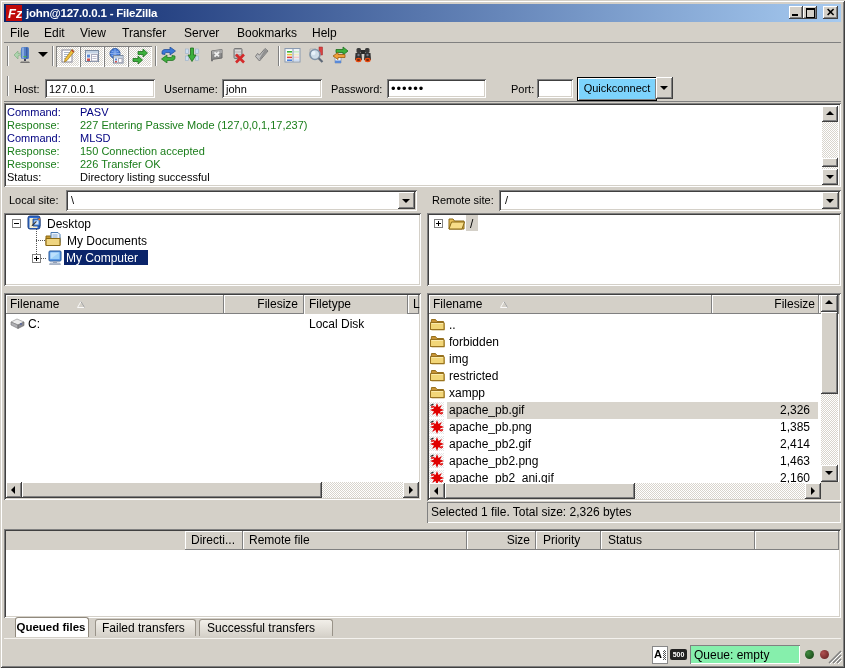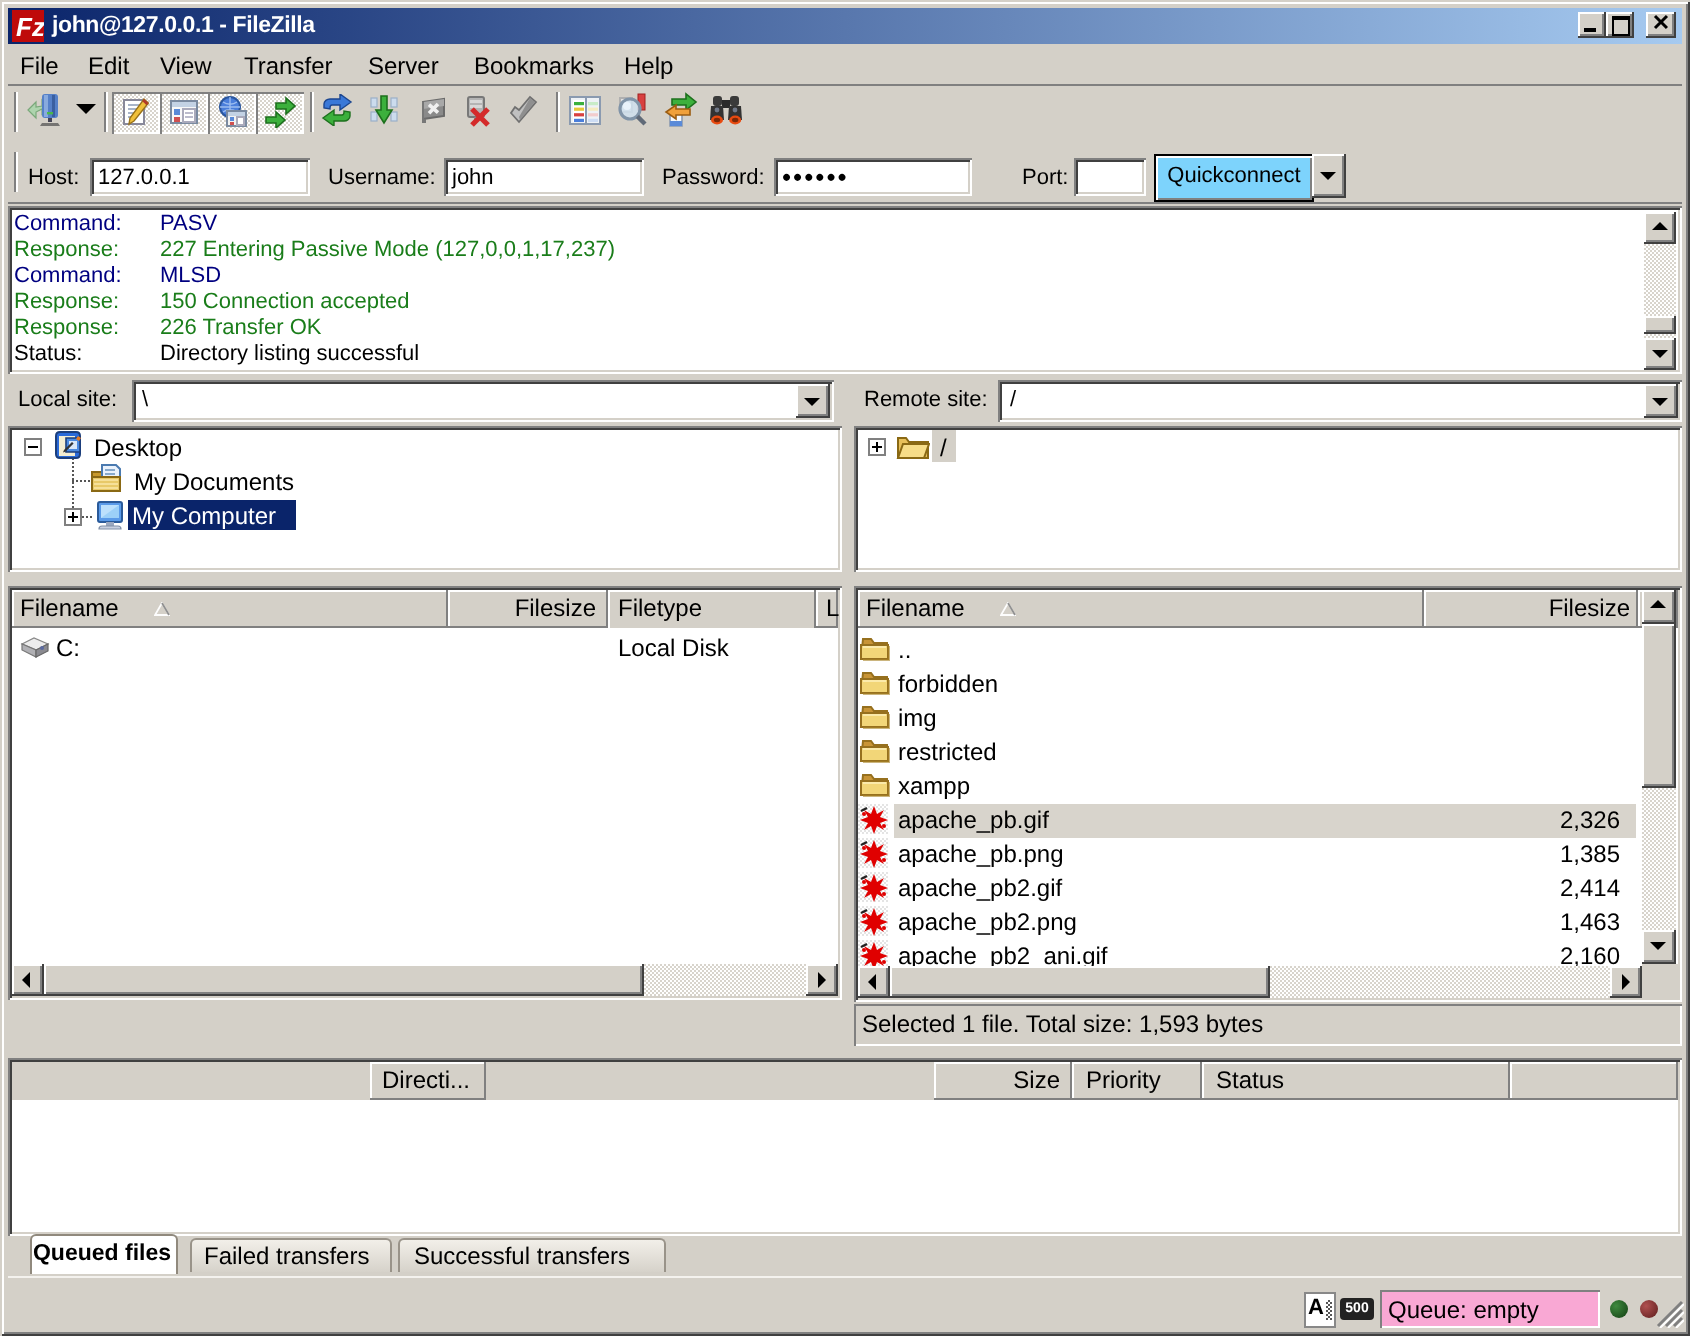--- a/index.html
+++ b/index.html
@@ -468,27 +468,30 @@
         <div class="abs tleft" style="left:5px;top:4px;"></div>
       </div>
   <div class="abs btn" style="left:16px;top:0;width:190px;height:16px;"></div>
   <div class="abs chk" style="left:206px;top:0;width:170px;height:16px;"></div>
   <div class="abs btn" style="left:376px;top:0;width:16px;height:16px;">
         <div class="abs tright" style="left:6px;top:4px;"></div>
       </div>
 </div>
 
 <div class="abs s1" style="left:427px;top:502px;width:414px;height:21px;background:#d4d0c8;">
-      <div class="abs" style="left:4px;top:3px;font-size:12px;">Selected 1 file. Total size: 1,593 bytes</div>
+      <div class="abs" style="left:4px;top:3px;font-size:12px;">Selected 1 file. Total size: 2,326 bytes</div>
     </div>
 
 <div class="abs s2" style="left:4px;top:529px;width:837px;height:89px;"></div>
 <div class="abs" style="left:6px;top:531px;width:833px;height:19px;background:#d4d0c8;">
   <div class="abs hdr" style="left:179px;top:0;width:58px;height:19px;">
         <div class="abs" style="left:6px;top:2px;font-size:12px;">Directi...</div>
+      </div>
+  <div class="abs hdr" style="left:237px;top:0;width:224px;height:19px;">
+        <div class="abs" style="left:6px;top:2px;font-size:12px;">Remote file</div>
       </div>
   <div class="abs hdr" style="left:461px;top:0;width:69px;height:19px;">
         <div class="abs" style="right:6px;top:2px;font-size:12px;">Size</div>
       </div>
   <div class="abs hdr" style="left:530px;top:0;width:65px;height:19px;">
         <div class="abs" style="left:7px;top:2px;font-size:12px;">Priority</div>
       </div>
   <div class="abs hdr" style="left:595px;top:0;width:154px;height:19px;">
         <div class="abs" style="left:7px;top:2px;font-size:12px;">Status</div>
       </div>
@@ -503,21 +506,21 @@
 <div class="abs" style="left:15px;top:617px;width:72px;height:19px;background:#fff;border:1px solid #90897d;border-bottom:none;border-radius:3px 3px 0 0;"></div>
 <div class="abs" style="left:15px;top:621px;width:72px;text-align:center;font-weight:bold;font-size:11.5px;white-space:nowrap;">Queued files</div>
 
 <div class="abs" style="left:4px;top:638px;width:837px;height:1px;background:#f4f2ee;"></div>
 <div class="abs" style="left:4px;top:641px;width:837px;height:23px;background:#d4d0c8;"></div>
 <div class="abs" style="left:652px;top:646px;width:14px;height:16px;background:#fff;border:1px solid #888;">
   <div class="abs" style="left:1px;top:1px;font-weight:bold;font-size:11px;">A</div>
   <div class="abs" style="left:10px;top:3px;width:3px;height:10px;background-image:conic-gradient(#555 25%,#fff 0 50%,#555 0 75%,#fff 0);background-size:2px 2px;"></div>
 </div>
 <div class="abs" style="left:670px;top:649px;width:17px;height:11px;background:#222;border-radius:2px;color:#fff;font-size:7px;text-align:center;line-height:11px;font-weight:bold;">500</div>
-<div class="abs s1" style="left:690px;top:645px;width:110px;height:19px;background:#f9a8d4;">
+<div class="abs s1" style="left:690px;top:645px;width:110px;height:19px;background:#86efac;">
       <div class="abs" style="left:4px;top:3px;font-size:12px;">Queue: empty</div>
     </div>
 <div class="abs" style="left:805px;top:650px;width:9px;height:9px;border-radius:50%;background:radial-gradient(circle at 3px 3px,#3f8a3f,#123d12);"></div>
 <div class="abs" style="left:820px;top:650px;width:9px;height:9px;border-radius:50%;background:radial-gradient(circle at 3px 3px,#b05050,#5d1d1d);"></div>
 <svg class="abs" style="left:828px;top:650px" width="14" height="14">
   <path d="M13 1 L1 13 M13 5 L5 13 M13 9 L9 13" stroke="#808080" stroke-width="1.5"></path>
   <path d="M14 2 L2 14 M14 6 L6 14 M14 10 L10 14" stroke="#fff" stroke-width="1"></path>
 </svg>
 
 </div>

